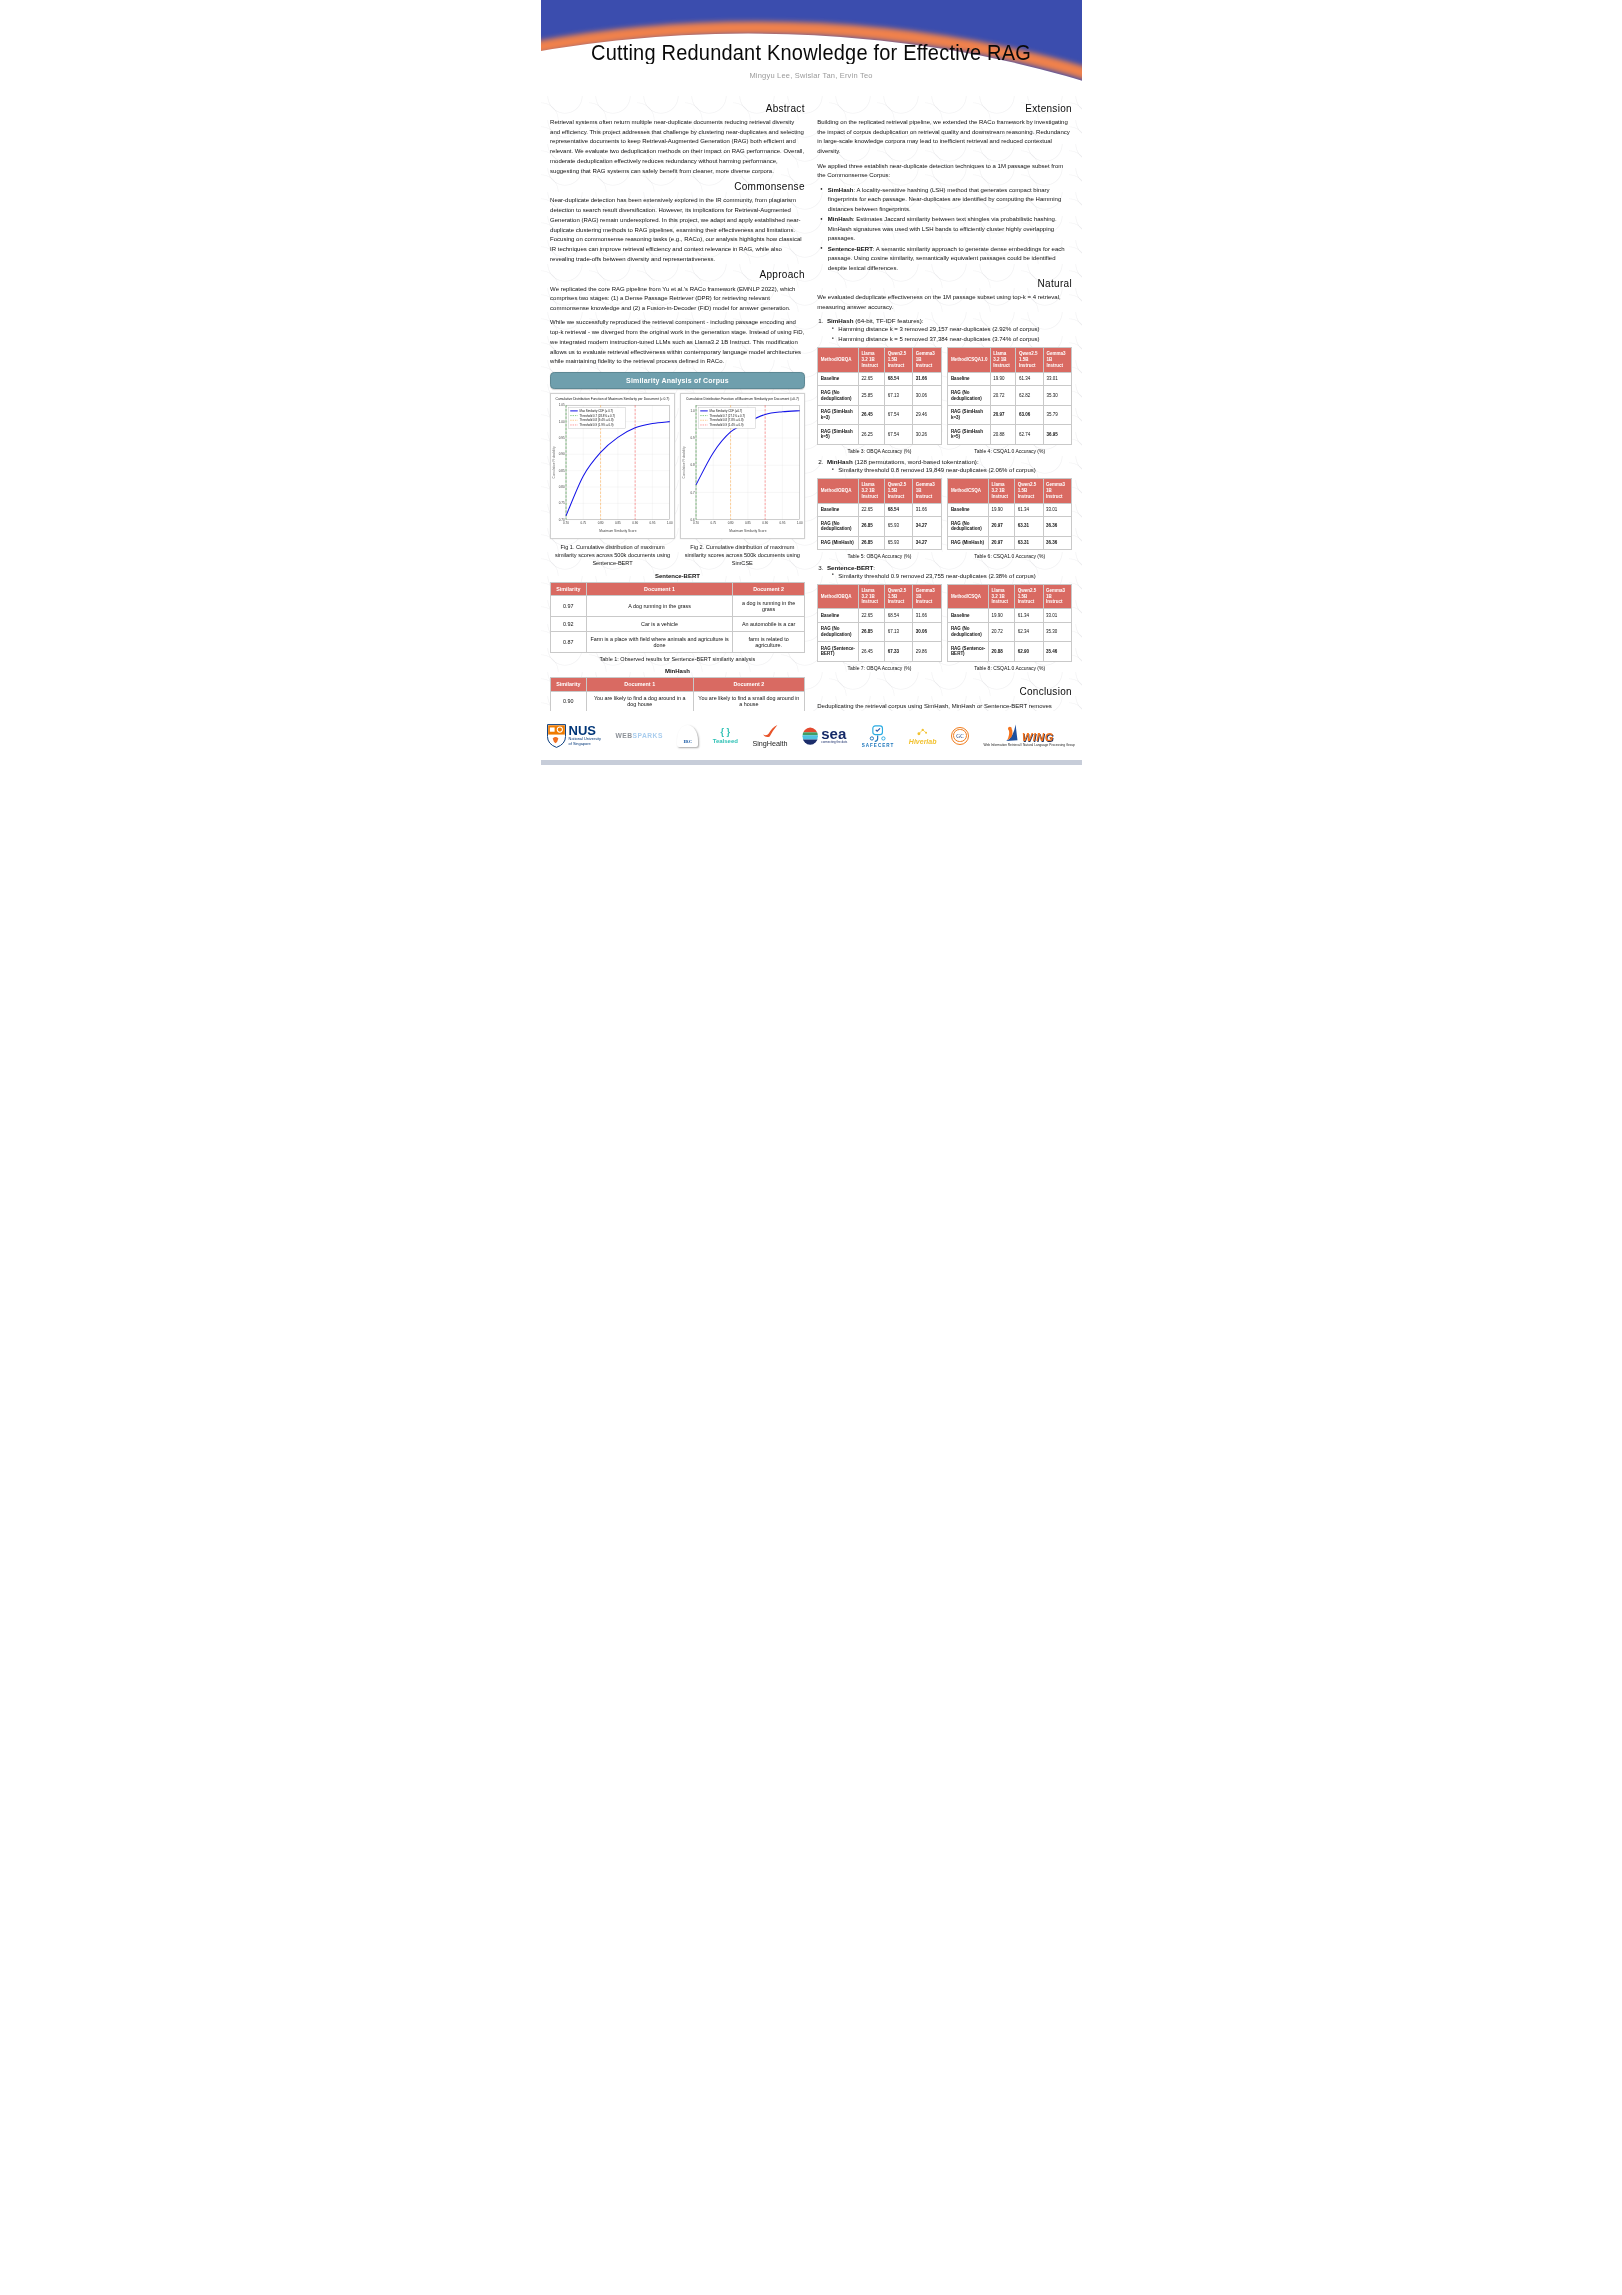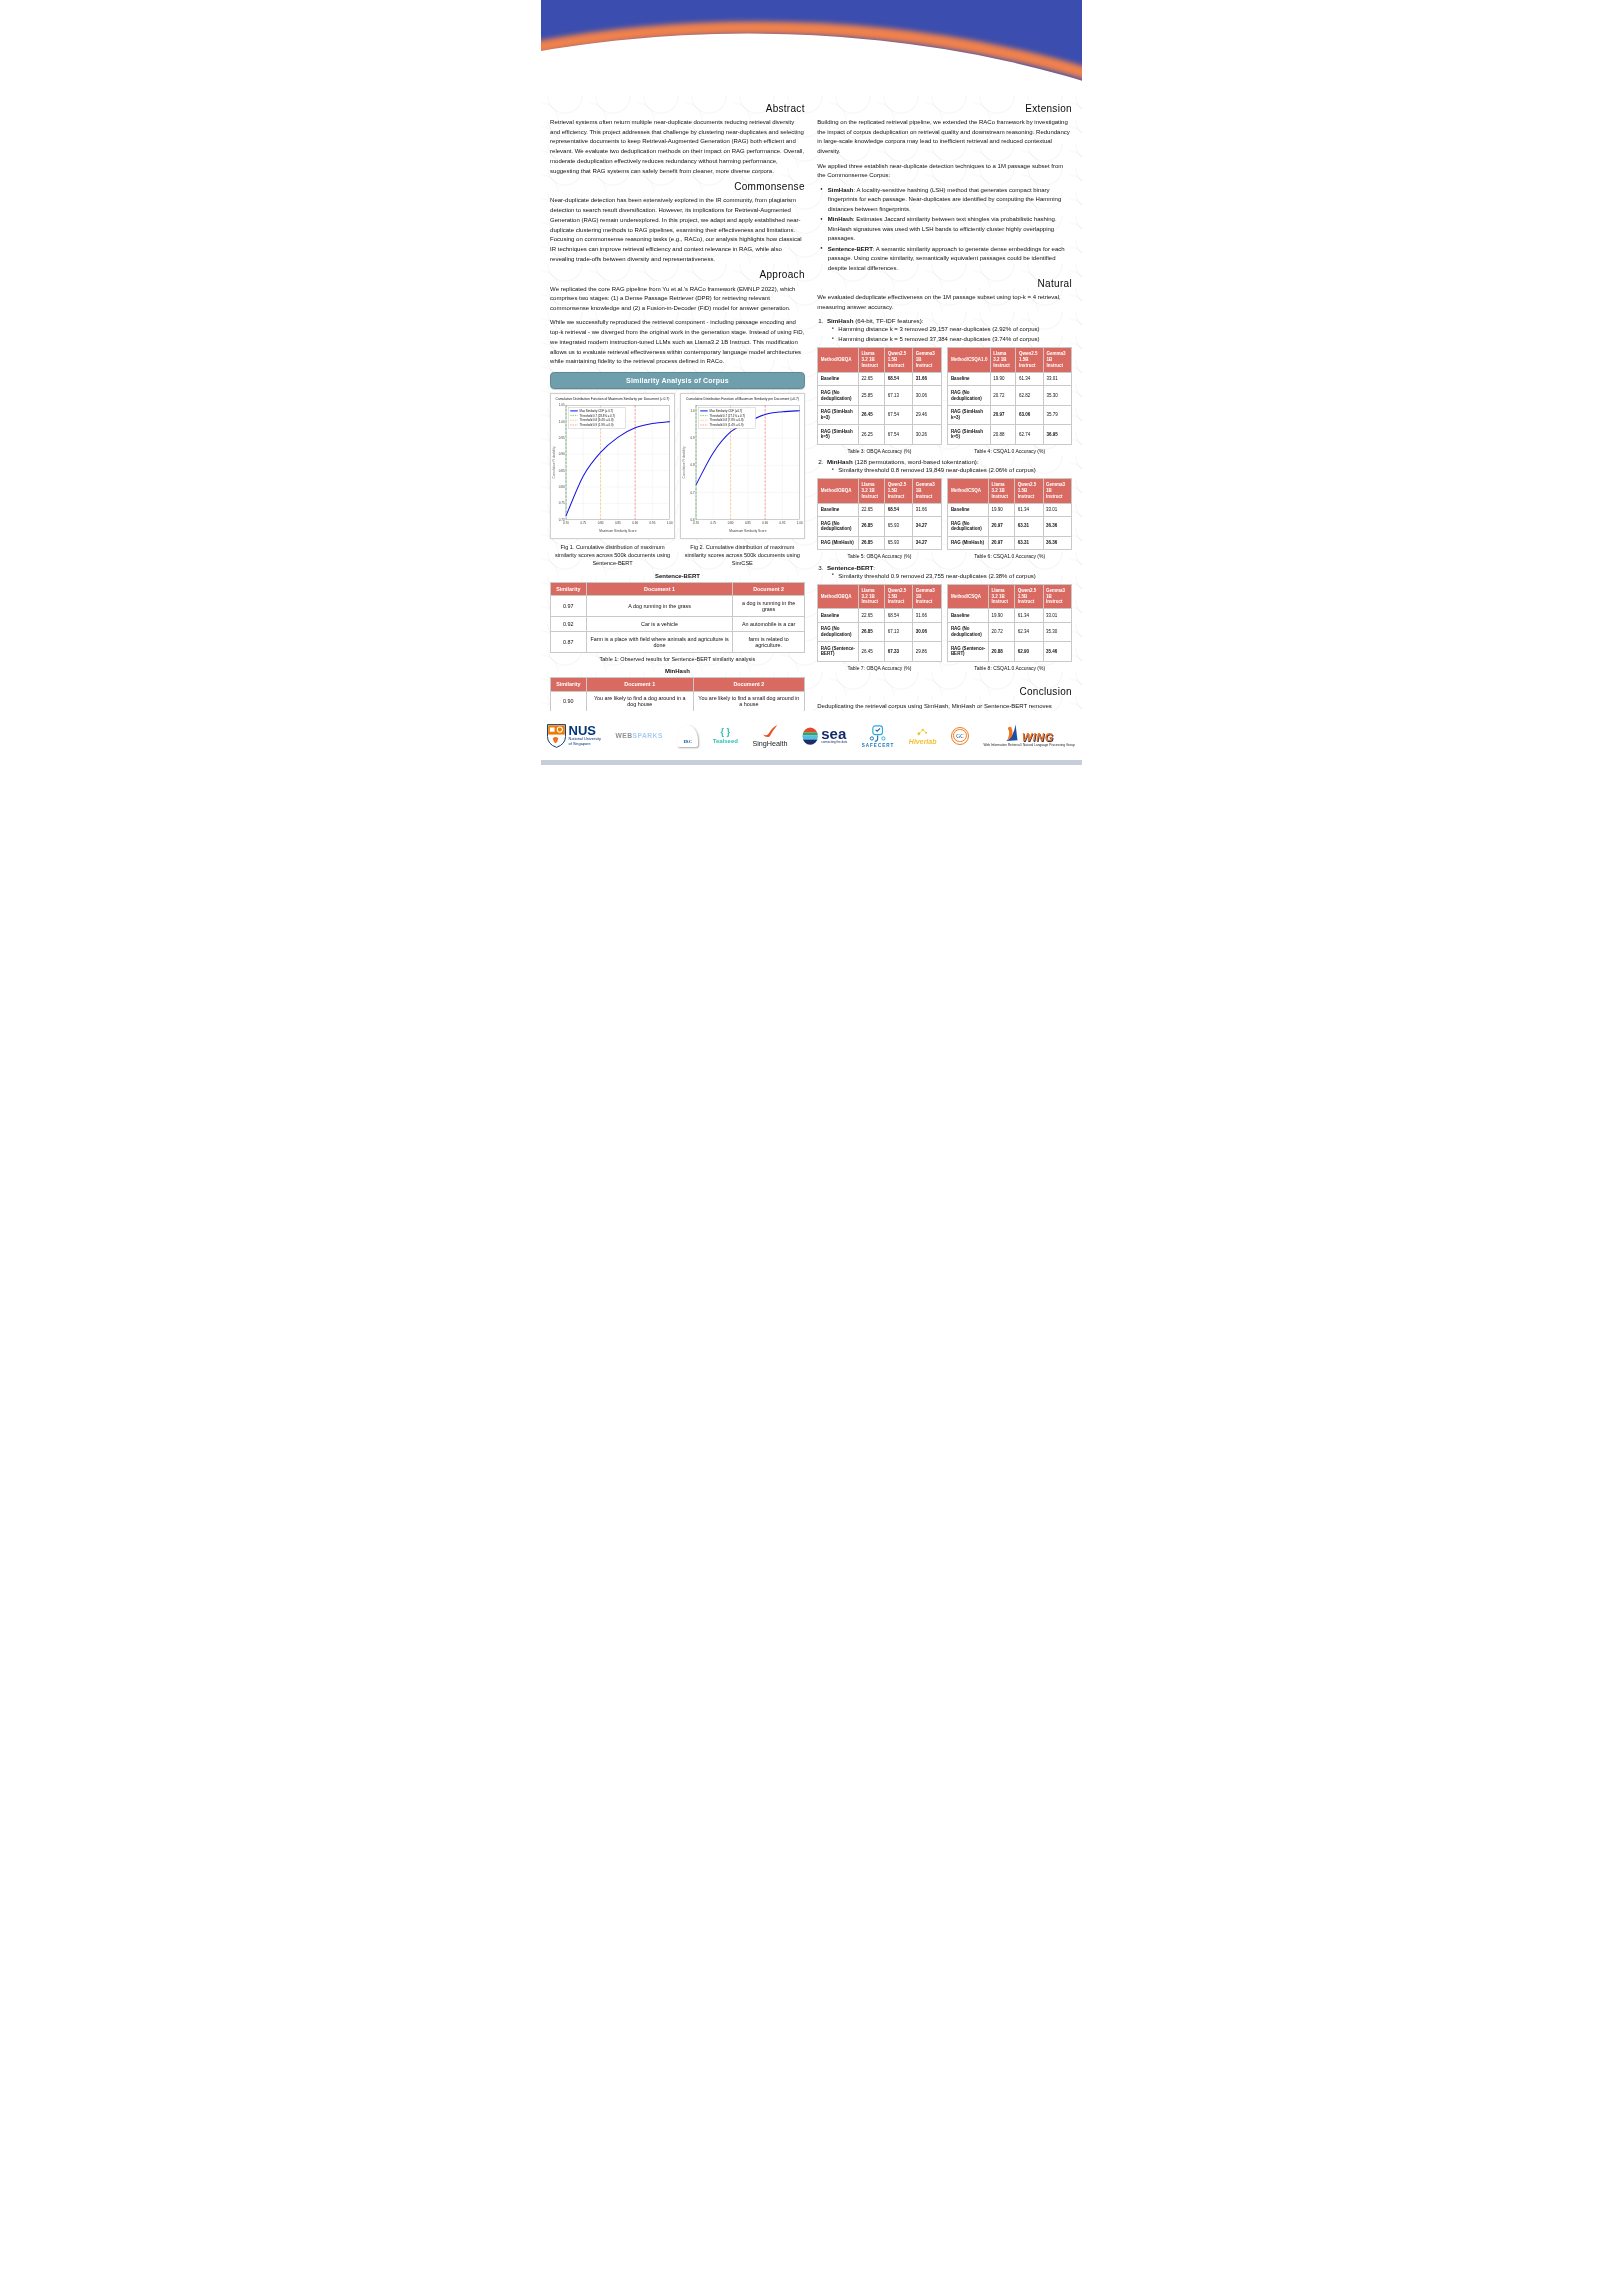--- a/index.html
+++ b/index.html
@@ -97,20 +97,24 @@
     <svg class="band-svg" viewBox="0 0 1123 200" preserveAspectRatio="none">
       <defs>
           <filter id="gblur" x="-20%" y="-20%" width="140%" height="140%">
             <feGaussianBlur stdDeviation="6"></feGaussianBlur>
           </filter>
         </defs>
       <rect x="0" y="0" width="1123" height="200" fill="#3b4dae"></rect>
       <ellipse cx="448" cy="806" rx="1400" ry="748" fill="none" stroke="#f0814c" stroke-width="26" filter="url(#gblur)"></ellipse>
       <ellipse cx="430" cy="820" rx="1400" ry="750" fill="#ffffff"></ellipse>
     </svg>
+    <div class="title-block">
+      <div class="poster-title">Cutting Redundant Knowledge for Effective RAG</div>
+      <div class="poster-authors">Mingyu Lee, Swislar Tan, Ervin Teo</div>
+    </div>
   </div>
 
   <div class="cols">
 
     <div class="col-left">
 
       <h2 class="sec">Abstract</h2>
       <p class="body">Retrieval systems often return multiple near-duplicate documents reducing retrieval diversity and efficiency. This project addresses that challenge by clustering near-duplicates and selecting representative documents to keep Retrieval-Augmented Generation (RAG) both efficient and relevant. We evaluate two deduplication methods on their impact on RAG performance. Overall, moderate deduplication effectively reduces redundancy without harming performance, suggesting that RAG systems can safely benefit from cleaner, more diverse corpora.</p>
 
       <h2 class="sec">Commonsense</h2>

